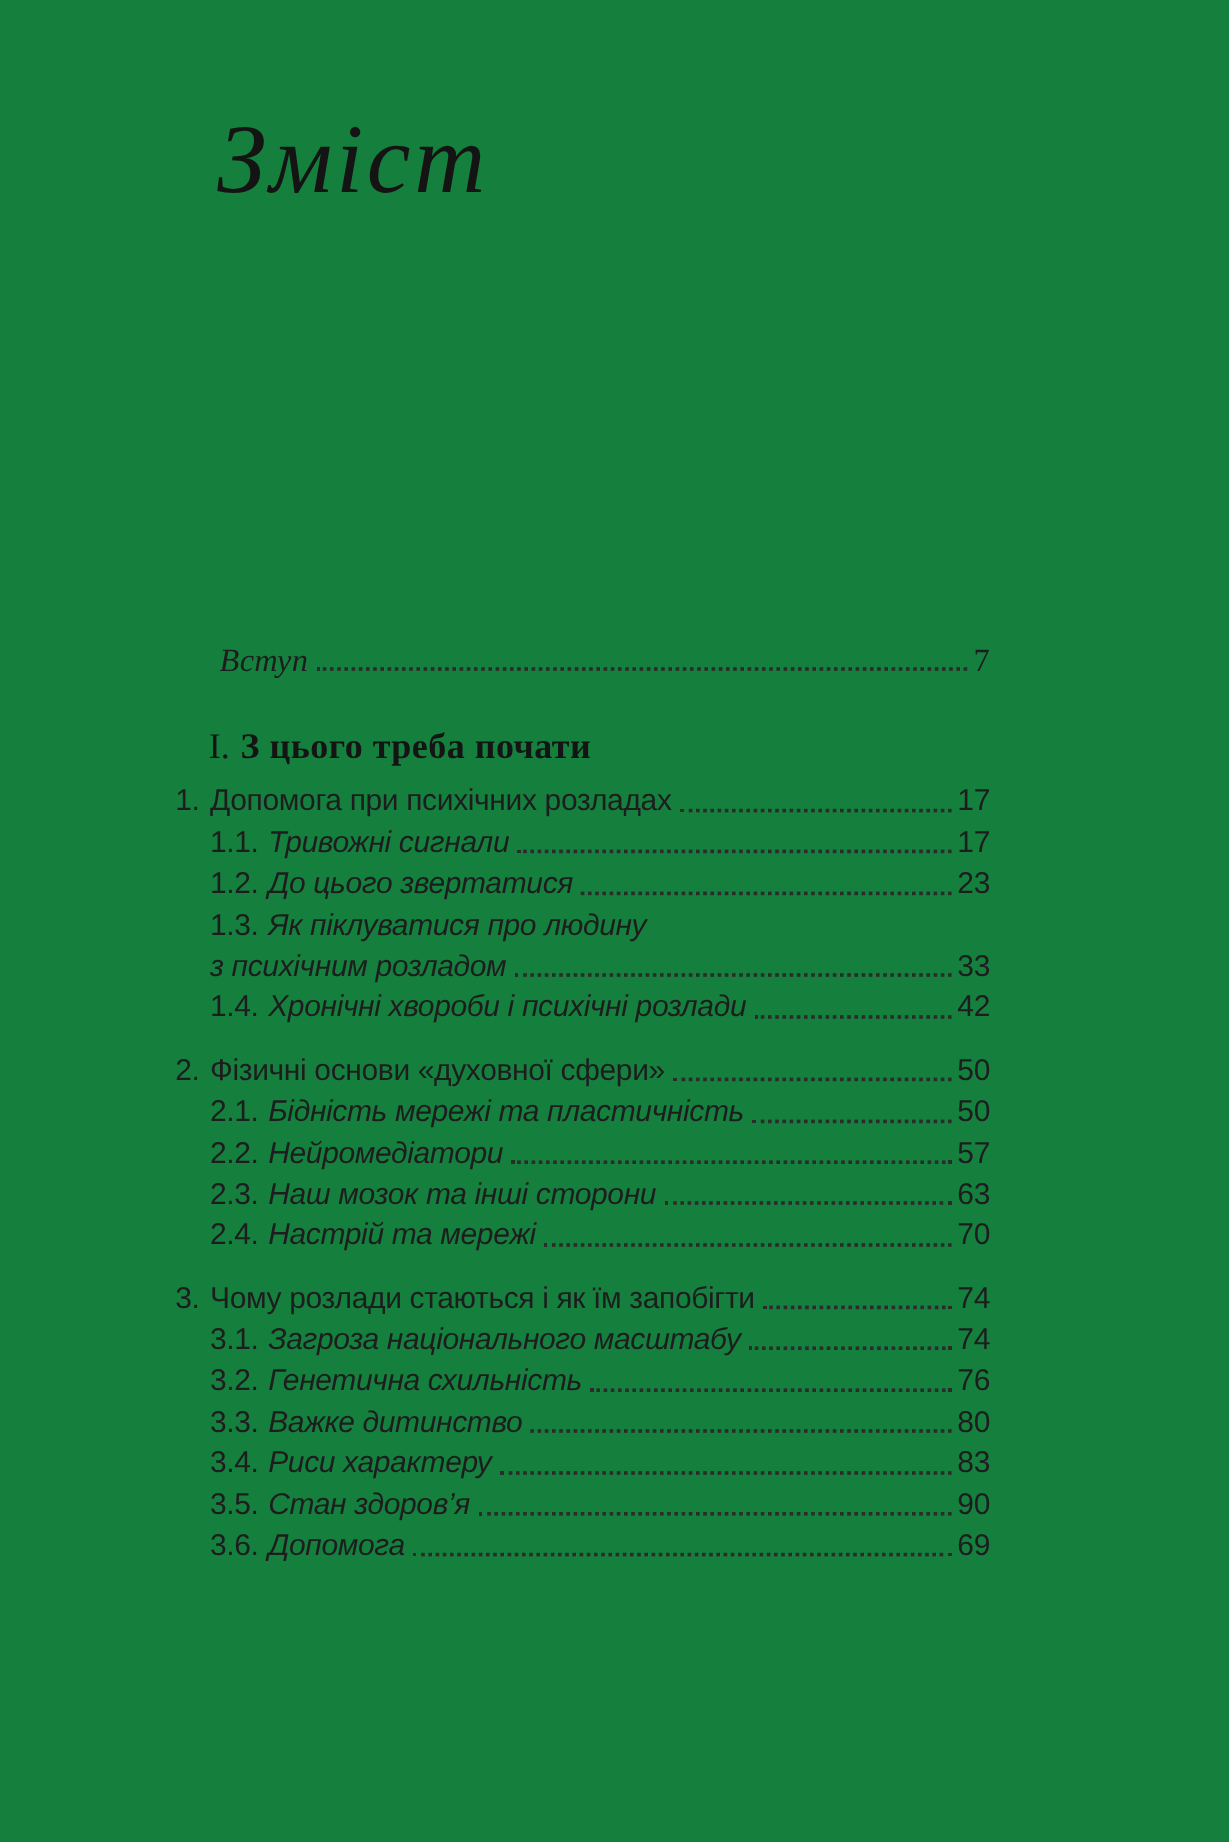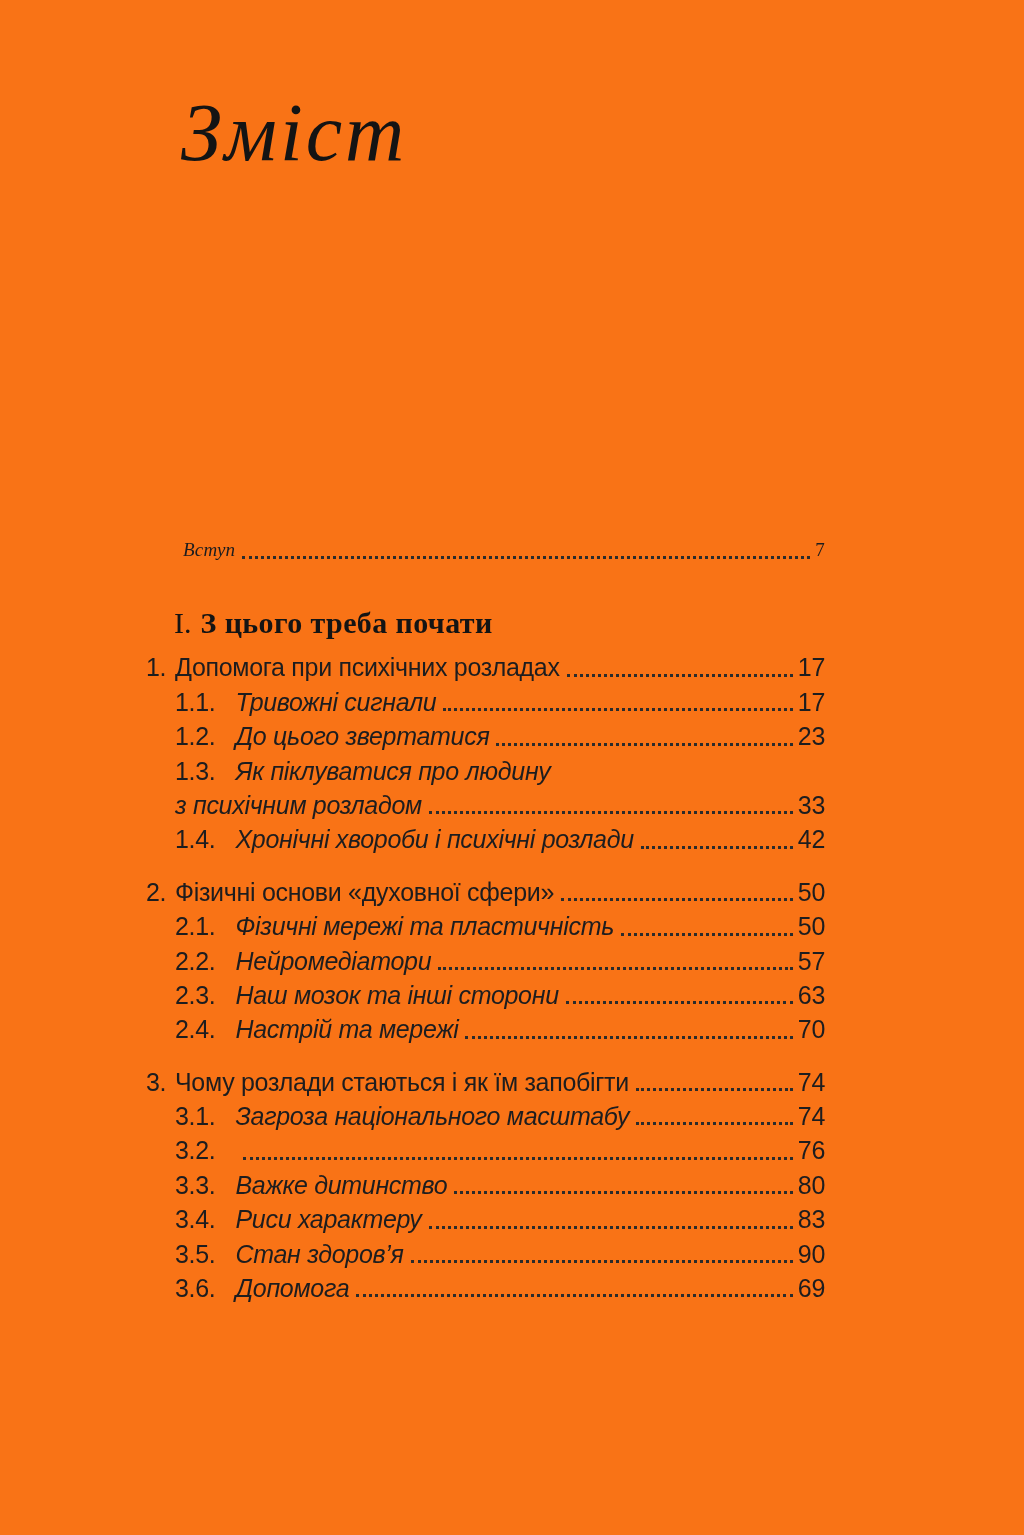--- a/index.html
+++ b/index.html
@@ -4,21 +4,21 @@
 <style>
   html, body { margin:0; padding:0; }
   body {
     width:1024px; height:1535px;
     background:#ffffff;
     color:#1d1d1f;
     font-family:"Liberation Sans", sans-serif;
     position:relative;
     overflow:hidden;
   }
-  .page { position:absolute; inset:0; background:#f97316; }
+  .page { position:absolute; inset:0; background:#15803d; }
 
   .book-title {
     position:absolute;
     left:181px; top:86px;
     font-family:"Liberation Serif", serif;
     font-style:italic;
     font-weight:400;
     font-size:82px;
     line-height:1.15;
     letter-spacing:3px;
@@ -50,21 +50,21 @@
     margin:0 5px 8px 7px;
   }
 
   .pg { flex:none; text-align:right; }
 
   
   .intro-row {
     margin-left:37px;
     font-family:"Liberation Serif", serif;
     font-style:italic;
-    font-size:19px;
+    font-size:27px;
     letter-spacing:0.2px;
     align-items:center;
   }
   .intro-row .pg { font-style:normal; }
 
   
   .part-heading {
     margin:36px 0 7px 28px;
     font-family:"Liberation Serif", serif;
     font-size:30px;
@@ -72,21 +72,21 @@
     color:#141414;
     white-space:nowrap;
   }
   .part-heading .numeral { font-weight:400; margin-right:9px; }
   .part-heading .ptitle  { font-weight:700; letter-spacing:0.4px; }
 
   
   .chnum { flex:none; width:29px; }
   .gap   { margin-top:18px; }
   .section { margin-left:29px; }
-  .secnum { flex:none; margin-right:20px;text-align:right; }
+  .secnum { flex:none; margin-right:8px;text-align:right; }
   .it { font-style:italic; }
   .txt { flex:none; }
 </style>
 </head>
 <body>
 
 <div class="page">
 
   <div class="book-title">Зміст</div>
 
@@ -137,21 +137,21 @@
     </div>
 
     <div class="row gap">
       <span class="chnum">2.</span>
       <span class="txt">Фізичні основи «духовної сфери»</span>
       <span class="leader"></span>
       <span class="pg">50</span>
     </div>
     <div class="row section">
       <span class="secnum">2.1.</span>
-      <span class="txt it">Фізичні мережі та пластичність</span>
+      <span class="txt it">Бідність мережі та пластичність</span>
       <span class="leader"></span>
       <span class="pg">50</span>
     </div>
     <div class="row section">
       <span class="secnum">2.2.</span>
       <span class="txt it">Нейромедіатори</span>
       <span class="leader"></span>
       <span class="pg">57</span>
     </div>
     <div class="row section">
@@ -174,20 +174,21 @@
       <span class="pg">74</span>
     </div>
     <div class="row section">
       <span class="secnum">3.1.</span>
       <span class="txt it">Загроза національного масштабу</span>
       <span class="leader"></span>
       <span class="pg">74</span>
     </div>
     <div class="row section">
       <span class="secnum">3.2.</span>
+      <span class="txt it">Генетична схильність</span>
       <span class="leader"></span>
       <span class="pg">76</span>
     </div>
     <div class="row section">
       <span class="secnum">3.3.</span>
       <span class="txt it">Важке дитинство</span>
       <span class="leader"></span>
       <span class="pg">80</span>
     </div>
     <div class="row section">

